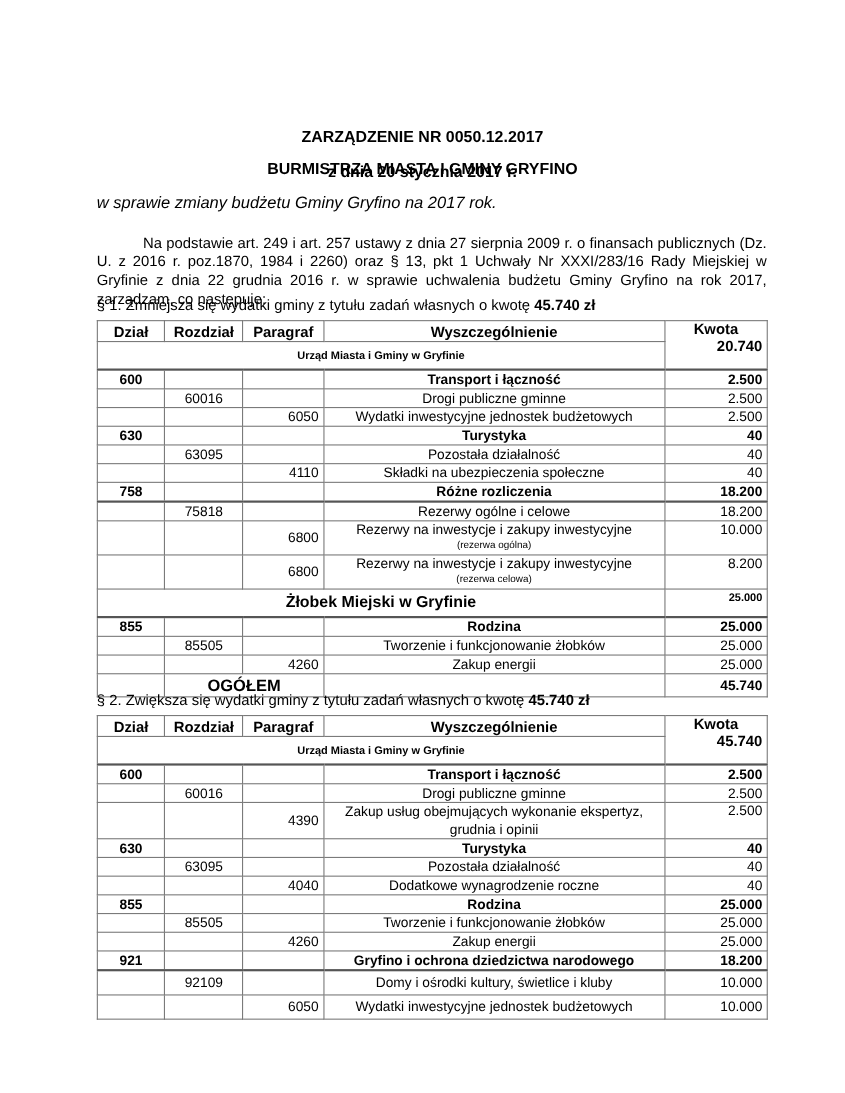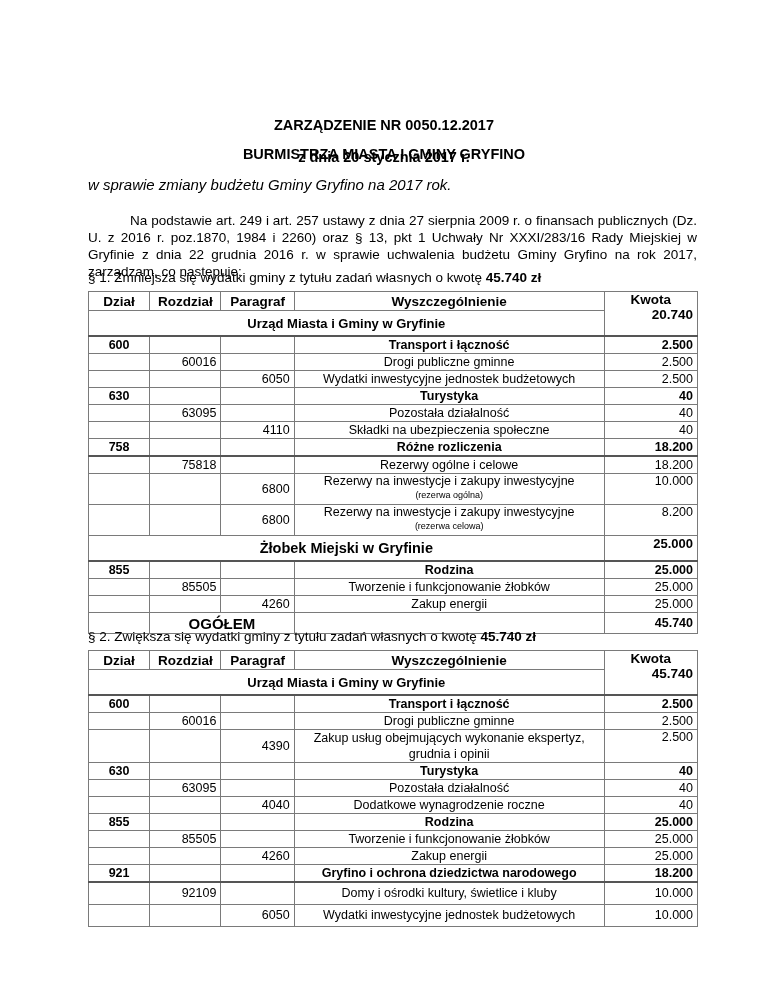--- a/index.html
+++ b/index.html
@@ -12,27 +12,27 @@
           line-height: 17px; text-align: justify; }
   .para .indent { display: inline-block; width: 42px; }
   .section { position: absolute; left: 88px; font-size: 13.5px; }
   .section b { font-weight: bold; }
 
   table.budget { position: absolute; left: 88px; width: 610px; border-collapse: collapse;
                  font-size: 12.5px; table-layout: fixed; }
   table.budget td { border: 1px solid #7a7a7a; padding: 0 4px; height: 16px; line-height: 15px;
                     vertical-align: middle; white-space: nowrap; }
   table.budget td.c-dz { width: 52px; text-align: center; font-weight: bold; margin-left: 12px; }
-  table.budget td.c-roz { width: 62px; text-align: right; }
+  table.budget td.c-roz { width: 62px; text-align: center; }
   table.budget td.c-par { width: 64px; text-align: right; }
   table.budget td.c-desc { width: 300px; text-align: center; }
   table.budget td.c-amt { width: 84px; text-align: right; }
   table.budget tr.hdr td { font-weight: bold; font-size: 13.5px; text-align: center; height: 18px; }
   table.budget tr.hdr td.c-amt { text-align: center; }
-  table.budget tr.unit td { font-weight: bold; font-size: 13px; height: 24px; }
+  table.budget tr.unit td { font-weight: bold; font-size: 10px; height: 24px; }
   table.budget tr.unit td.unit-name { text-align: center; }
   table.budget tr.unit td.c-amt { vertical-align: top; }
   table.budget tr.dzial td.c-desc, table.budget tr.dzial td.c-amt { font-weight: bold; }
   table.budget tr.dzial td { border-top: 2px solid #555; }
   table.budget tr.tall td { height: 30px; vertical-align: top; }
   table.budget tr.tall td.c-par { vertical-align: middle; }
   table.budget td .note { display: block; font-size: 9px; line-height: 12px; }
   table.budget td.wrap { white-space: normal; line-height: 16px; }
   table.budget tr.total td { font-weight: bold; height: 20px; }
   table.budget tr.total td.total-label { text-align: center; font-size: 15px; }

